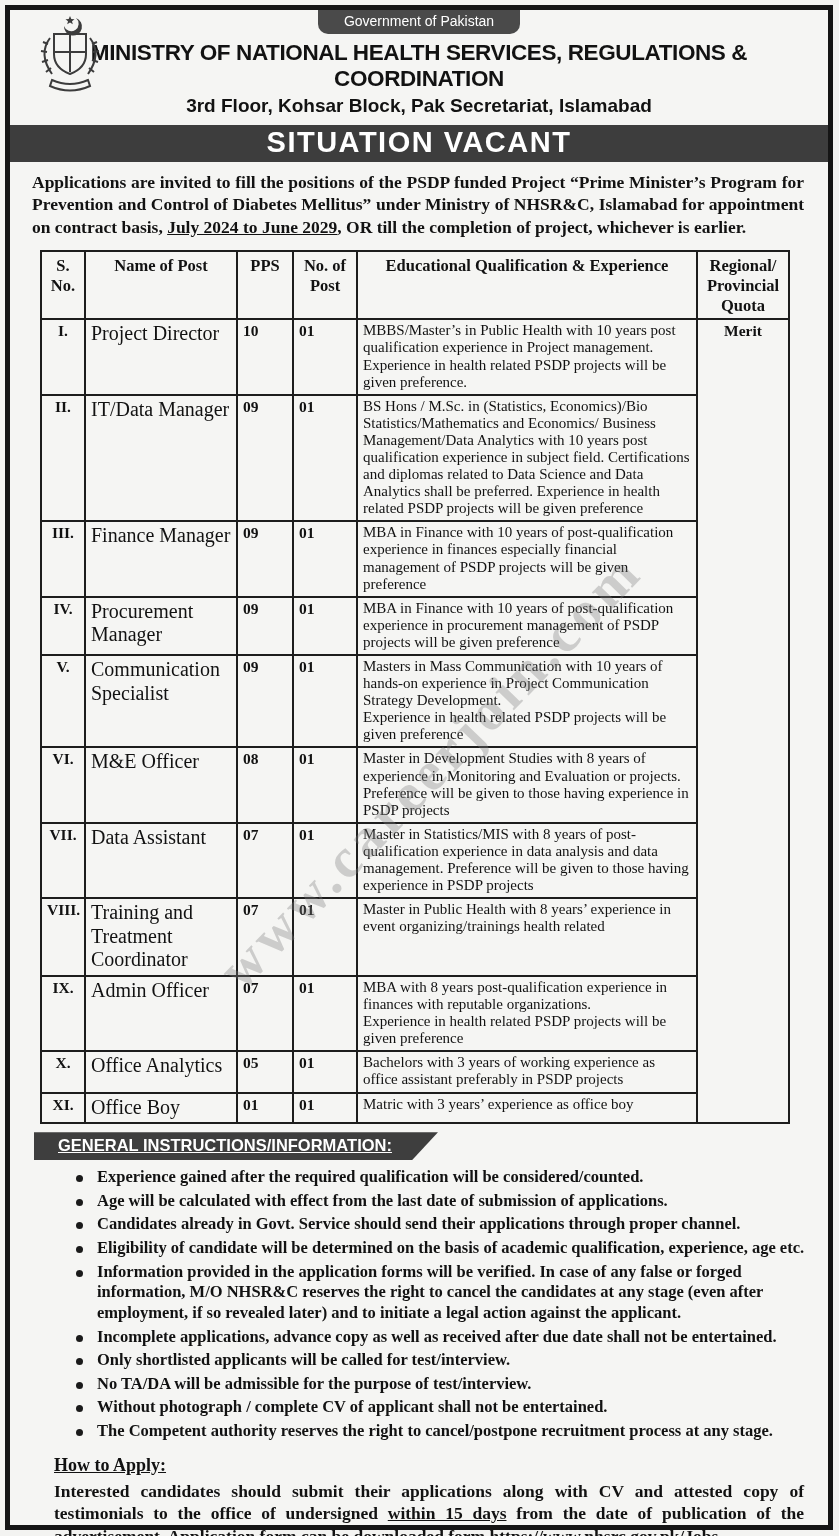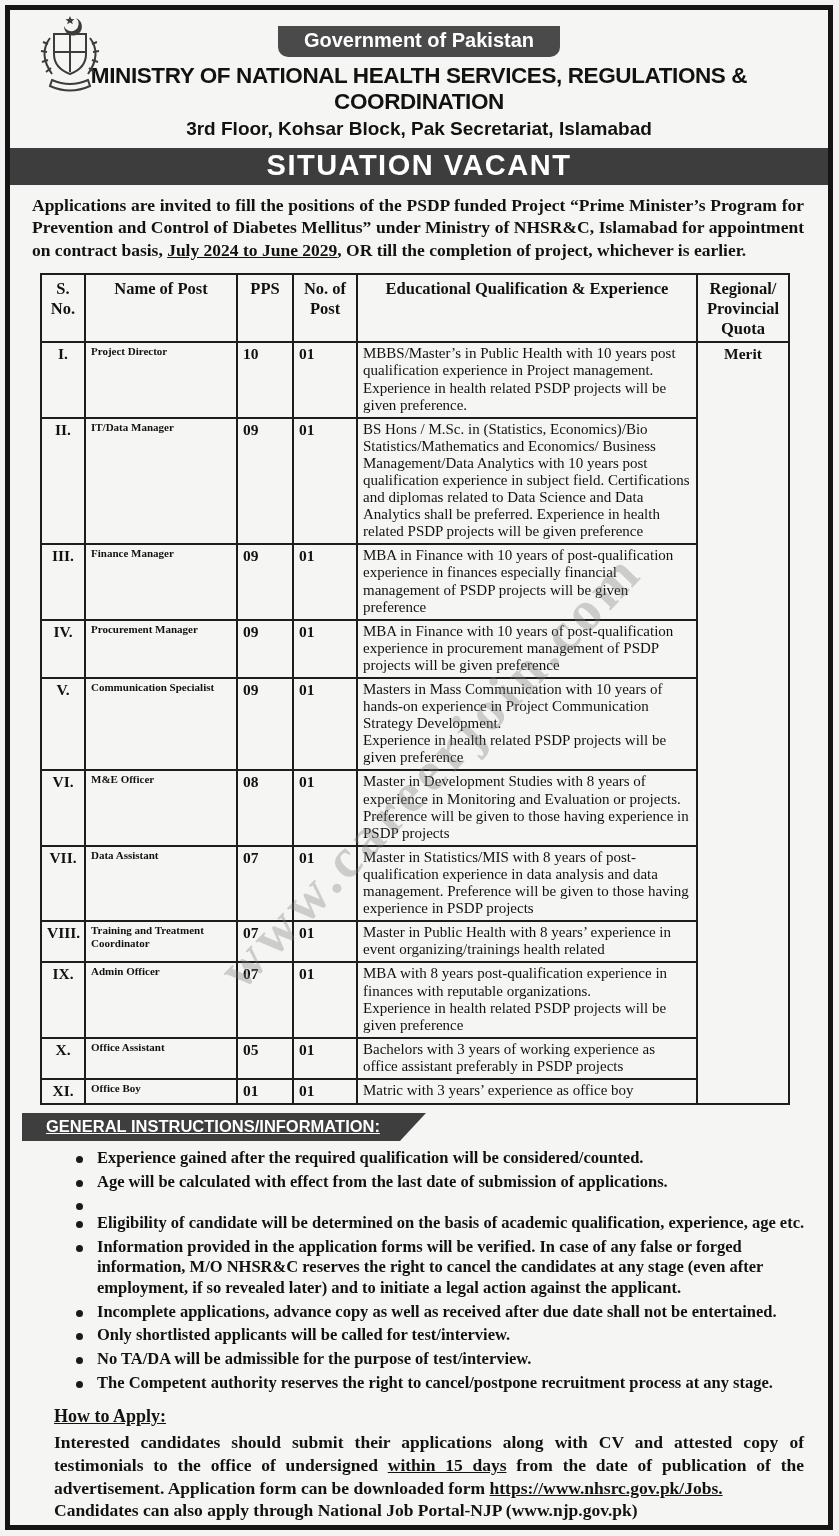--- a/index.html
+++ b/index.html
@@ -12,22 +12,22 @@
   }
   .frame {
     border:5px solid #151515; height:100%; box-sizing:border-box;
     display:flex; flex-direction:column; position:relative;
     background:#f5f5f3;
   }
   
   .header { position:relative; text-align:center; padding:0 10px 4px; }
   .gov-badge {
     display:inline-block; background:#4a4a4a; color:#fff;
-    font-family:"Liberation Sans", sans-serif; font-weight:bold; font-size:20px;
-    padding:3px 26px 5px; border-radius:0 0 10px 10px; margin-top:16px;
+    font-family:"Liberation Sans", sans-serif; font-weight:normal; font-size:14px;
+    padding:3px 26px 5px; border-radius:0 0 10px 10px; margin-top:0;
   }
   .emblem { position:absolute; left:14px; top:4px; width:92px; height:80px; }
   .ministry {
     font-family:"Liberation Sans", sans-serif; font-weight:bold; font-size:22.5px;
     letter-spacing:-0.4px; margin-top:6px; line-height:1.15;
   }
   .h-address {
     font-family:"Liberation Sans", sans-serif; font-weight:bold; font-size:19px;
     margin-top:3px;
   }
@@ -49,29 +49,29 @@
     width:748px; background:transparent;
   }
   table.jobs th, table.jobs td {
     border:2px solid #1d1d1d; padding:2px 5px 3px; vertical-align:top;
   }
   table.jobs th {
     font-size:16.5px; text-align:center; white-space:pre-line; line-height:1.2;
     font-weight:bold; padding-top:4px;
   }
   td.sno  { text-align:center; font-size:15.5px; font-weight:600; }
-  td.post { font-weight:bold; font-size:11px; line-height:1.18; }
+  td.post { font-weight:normal; font-size:20px; line-height:1.18; }
   td.num  { text-align:left; font-size:15.5px; font-weight:600; }
   td.qual { font-size:15px; line-height:1.14; white-space:pre-line; }
   td.quota{ text-align:center; font-weight:bold; font-size:15.5px; padding-top:16px; }
   
   .gi-band {
     background:#3e3e3e; color:#fff; display:inline-block; align-self:flex-start;
     font-family:"Liberation Sans", sans-serif; font-weight:bold; font-size:16.5px;
-    padding:4px 46px 5px 24px; margin-left:12px;
+    padding:4px 46px 5px 24px; margin-left:24px;
     clip-path:polygon(0 0, 100% 0, calc(100% - 26px) 100%, 0 100%);
   }
   .gi-band span { text-decoration:underline; }
   ul.bullets { margin:7px 20px 4px 66px; padding:0; list-style:none; }
   ul.bullets li {
     display:flex; gap:14px; font-size:16.5px; font-weight:600; line-height:1.25;
     margin-bottom:3px;
   }
   ul.bullets .blt {
     flex:0 0 auto; width:7px; height:7px; border-radius:50%;
@@ -217,21 +217,21 @@
         <tr>
           <td class="sno">IX.</td>
           <td class="post">Admin Officer</td>
           <td class="num">07</td>
           <td class="num">01</td>
           <td class="qual">MBA with 8 years post-qualification experience in finances with reputable organizations.
 Experience in health related PSDP projects will be given preference</td>
         </tr>
         <tr>
           <td class="sno">X.</td>
-          <td class="post">Office Assistant</td>
+          <td class="post">Office Analytics</td>
           <td class="num">05</td>
           <td class="num">01</td>
           <td class="qual">Bachelors with 3 years of working experience as office assistant preferably in PSDP projects</td>
         </tr>
         <tr>
           <td class="sno">XI.</td>
           <td class="post">Office Boy</td>
           <td class="num">01</td>
           <td class="num">01</td>
           <td class="qual">Matric with 3 years’ experience as office boy</td>
@@ -246,40 +246,45 @@
       <li>
           <span class="blt"></span>
           <span>Experience gained after the required qualification will be considered/counted.</span>
         </li>
       <li>
           <span class="blt"></span>
           <span>Age will be calculated with effect from the last date of submission of applications.</span>
         </li>
       <li>
           <span class="blt"></span>
+          <span>Candidates already in Govt. Service should send their applications through proper channel.</span>
         </li>
       <li>
           <span class="blt"></span>
           <span>Eligibility of candidate will be determined on the basis of academic qualification, experience, age etc.</span>
         </li>
       <li>
           <span class="blt"></span>
           <span>Information provided in the application forms will be verified. In case of any false or forged information, M/O NHSR&amp;C reserves the right to cancel the candidates at any stage (even after employment, if so revealed later) and to initiate a legal action against the applicant.</span>
         </li>
       <li>
           <span class="blt"></span>
           <span>Incomplete applications, advance copy as well as received after due date shall not be entertained.</span>
         </li>
       <li>
           <span class="blt"></span>
           <span>Only shortlisted applicants will be called for test/interview.</span>
         </li>
       <li>
           <span class="blt"></span>
           <span>No TA/DA will be admissible for the purpose of test/interview.</span>
+        </li>
+      <li>
+          <span class="blt"></span>
+          <span>Without photograph / complete CV of applicant shall not be entertained.</span>
         </li>
       <li>
           <span class="blt"></span>
           <span>The Competent authority reserves the right to cancel/postpone recruitment process at any stage.</span>
         </li>
     </ul>
 
     <div class="hta-title">How to Apply:</div>
     <div class="hta-body">
       <span>Interested candidates should submit their applications along with CV and attested copy of testimonials to the office of undersigned </span><span class="u">within 15 days</span><span> from the date of publication of the advertisement. Application form can be downloaded form </span><span class="lk">https://www.nhsrc.gov.pk/Jobs.</span><br>

